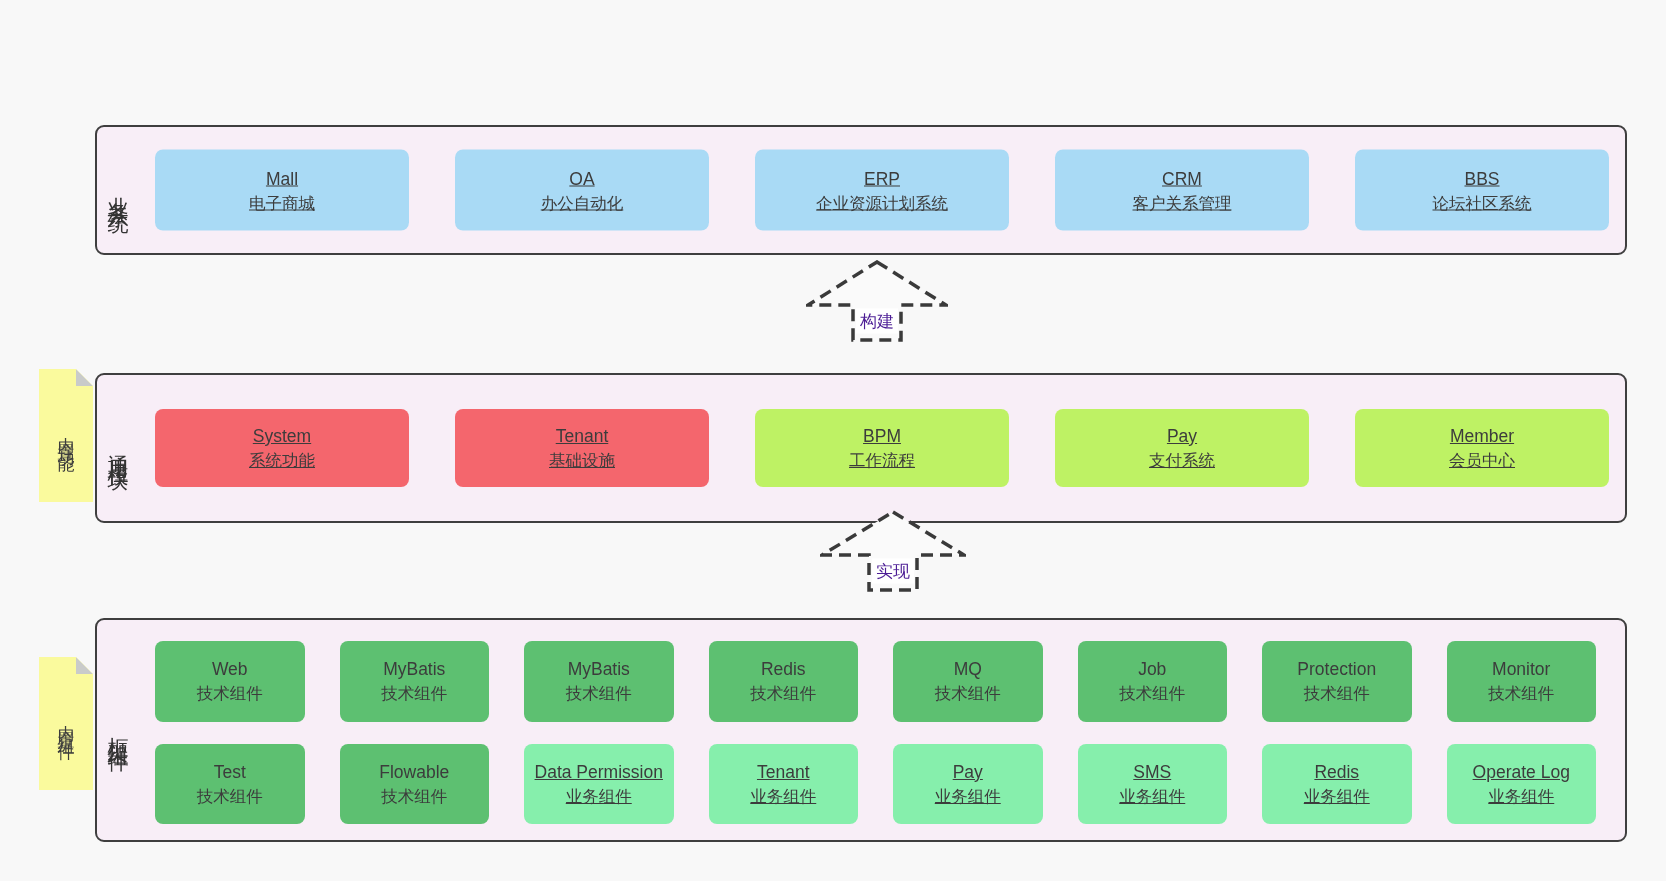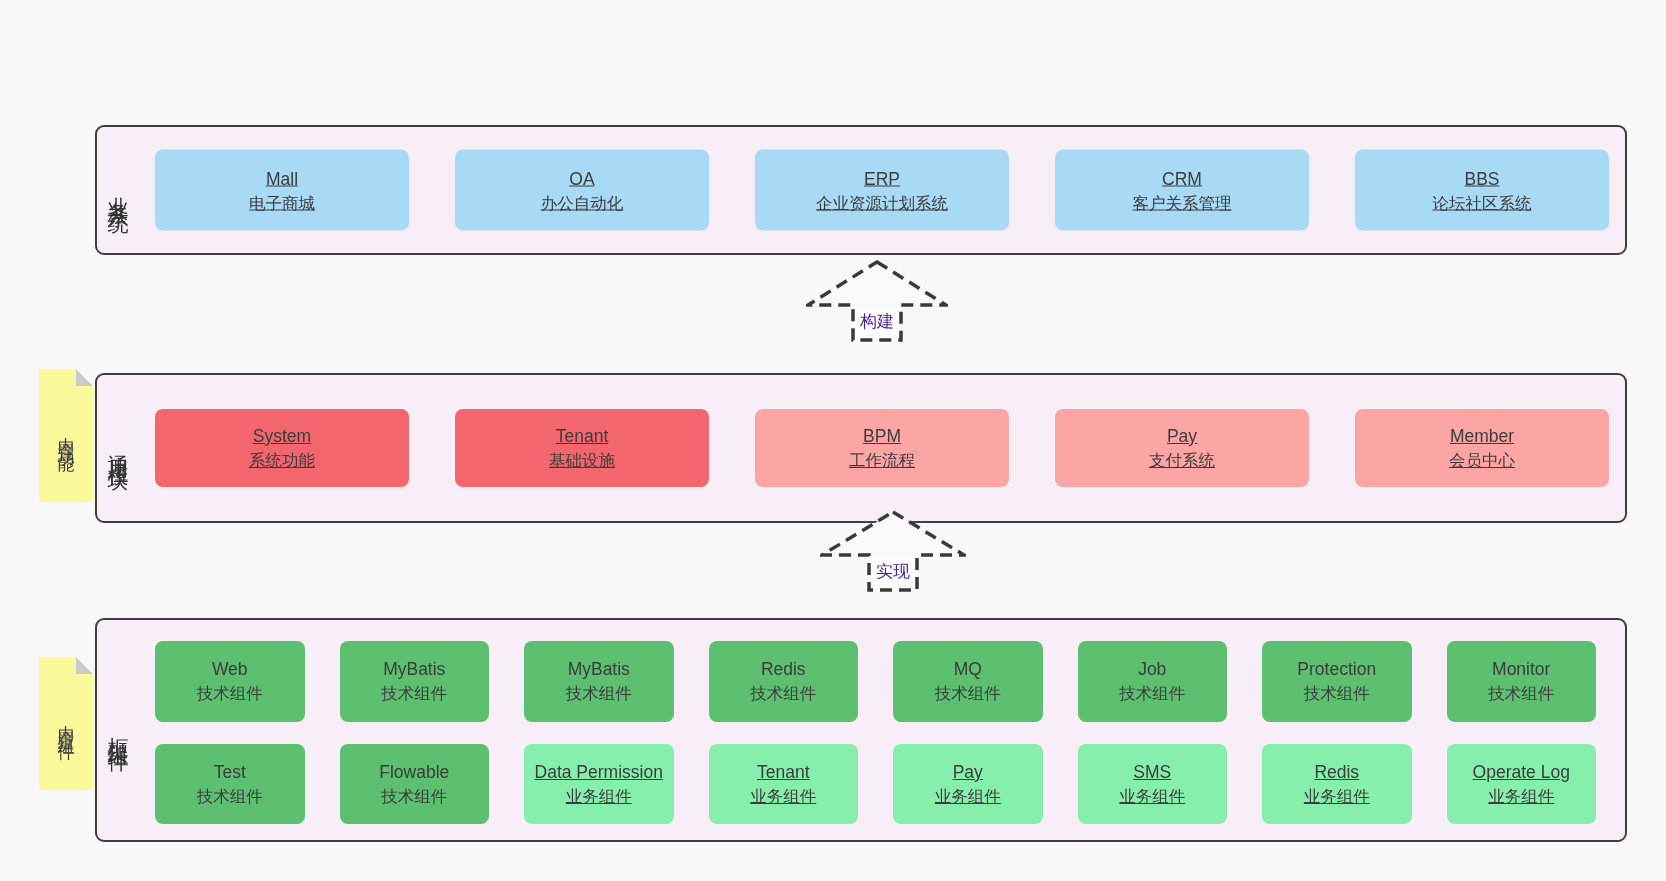--- a/index.html
+++ b/index.html
@@ -33,21 +33,21 @@
   }
   .box{
     border-radius:8px;display:flex;flex-direction:column;
     align-items:center;justify-content:center;text-align:center;
     padding:4px 6px;box-sizing:border-box;
   }
   .box .en{font-size:17.5px;line-height:24px;}
   .box .zh{font-size:16.5px;line-height:24px;}
   .blue{background:#a9daf5;}
   .red{background:#f4666d;}
-  .pink{background:#fca5a5;}
+  .pink{background:#bef264;}
   .green{background:#5dc071;}
   .lightgreen{background:#86efac;text-decoration:underline;}
   .note{
     position:absolute;width:54px;background:#fafa9d;
     clip-path:polygon(0 0, calc(100% - 17px) 0, 100% 17px, 100% 100%, 0 100%);
   }
   #note-modules{left:39px;top:369px;height:133px;}
   #note-components{left:39px;top:657px;height:133px;}
   .note .fold{
     position:absolute;top:0;right:0;width:17px;height:17px;background:#c9cbca;

